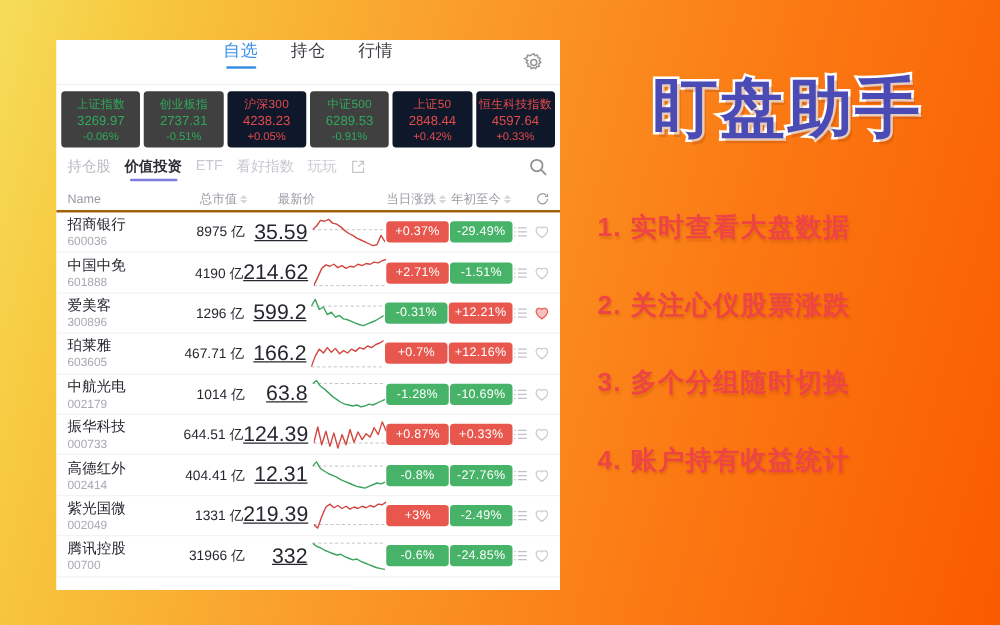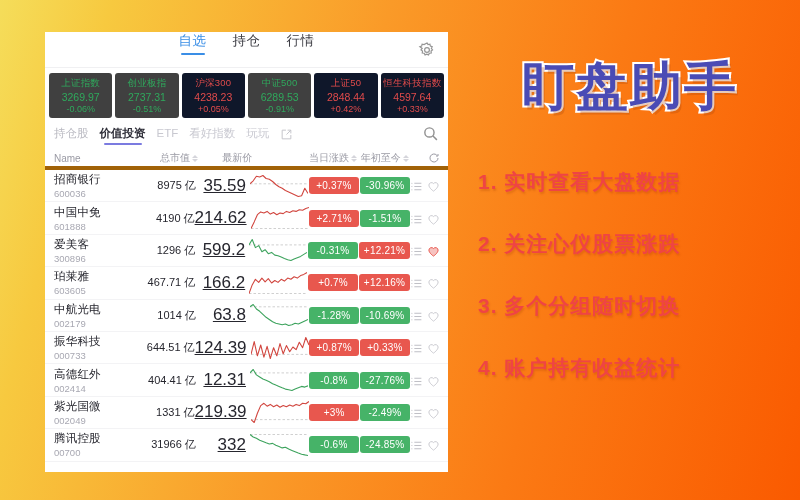--- a/index.html
+++ b/index.html
@@ -121,21 +121,21 @@
 
   
   #stock-table { width: 100%; }
   #table-head {
     display: flex;
     align-items: center;
     height: 20px;
     padding: 0 8px 0 9px;
     font-size: 10px;
     color: #9a9aa4;
-    border-bottom: 4px solid #a16207;
+    border-bottom: 2px solid #a16207;
   }
   .th { display: flex; align-items: center; gap: 2px; }
   .th-name   { width: 96px; }
   .th-cap    { width: 68px; justify-content: flex-end; }
   .th-price  { width: 62px; justify-content: flex-end; }
   .th-chart  { width: 62px; }
   .th-day    { width: 60px; justify-content: center; }
   .th-ytd    { width: 58px; justify-content: center; }
   .th-act    { width: 34px; justify-content: flex-end; }
   .sorter {
@@ -337,21 +337,21 @@
           <div class="td-chart">
             <svg width="58" height="24" viewBox="0 0 58 24">
               <line x1="0" y1="9.8" x2="58" y2="9.8" stroke="#bbb" stroke-width="0.7" stroke-dasharray="2.5 2"></line>
               <polyline points="0.0,9.8 3.2,6.8 6.4,2.3 9.7,3.0 12.9,1.5 16.1,4.5 19.3,5.3 22.6,7.5 25.8,10.5 29.0,12.8 32.2,14.3 35.4,16.5 38.7,18.0 41.9,19.5 45.1,21.0 48.3,22.5 51.6,21.8 54.8,14.3 58.0,19.5" fill="none" stroke="#d1463f" stroke-width="1.1" stroke-linejoin="round"></polyline>
             </svg>
           </div>
           <div class="td-day">
             <span class="pill up">+0.37%</span>
           </div>
           <div class="td-ytd">
-            <span class="pill down">-30.96%</span>
+            <span class="pill down">-29.49%</span>
           </div>
           <div class="td-act">
             <span class="act-icon"><svg viewBox="0 0 24 24" width="13" height="13" fill="none" stroke="#8d8d98" stroke-width="2">
                 <path d="M8 6h13M8 12h13M8 18h13"></path>
                 <circle cx="3.5" cy="6" r="1.1" fill="#8d8d98" stroke="none"></circle>
                 <circle cx="3.5" cy="12" r="1.1" fill="#8d8d98" stroke="none"></circle>
                 <circle cx="3.5" cy="18" r="1.1" fill="#8d8d98" stroke="none"></circle>
               </svg></span>
             <span class="act-icon"><svg viewBox="0 0 24 24" width="13" height="13" fill="none" stroke="#9d9da8" stroke-width="1.8">
                 <path d="M12 20.5S3.5 14.9 3.5 9.3A4.8 4.8 0 0 1 12 6.6a4.8 4.8 0 0 1 8.5 2.7c0 5.6-8.5 11.2-8.5 11.2z"></path>

